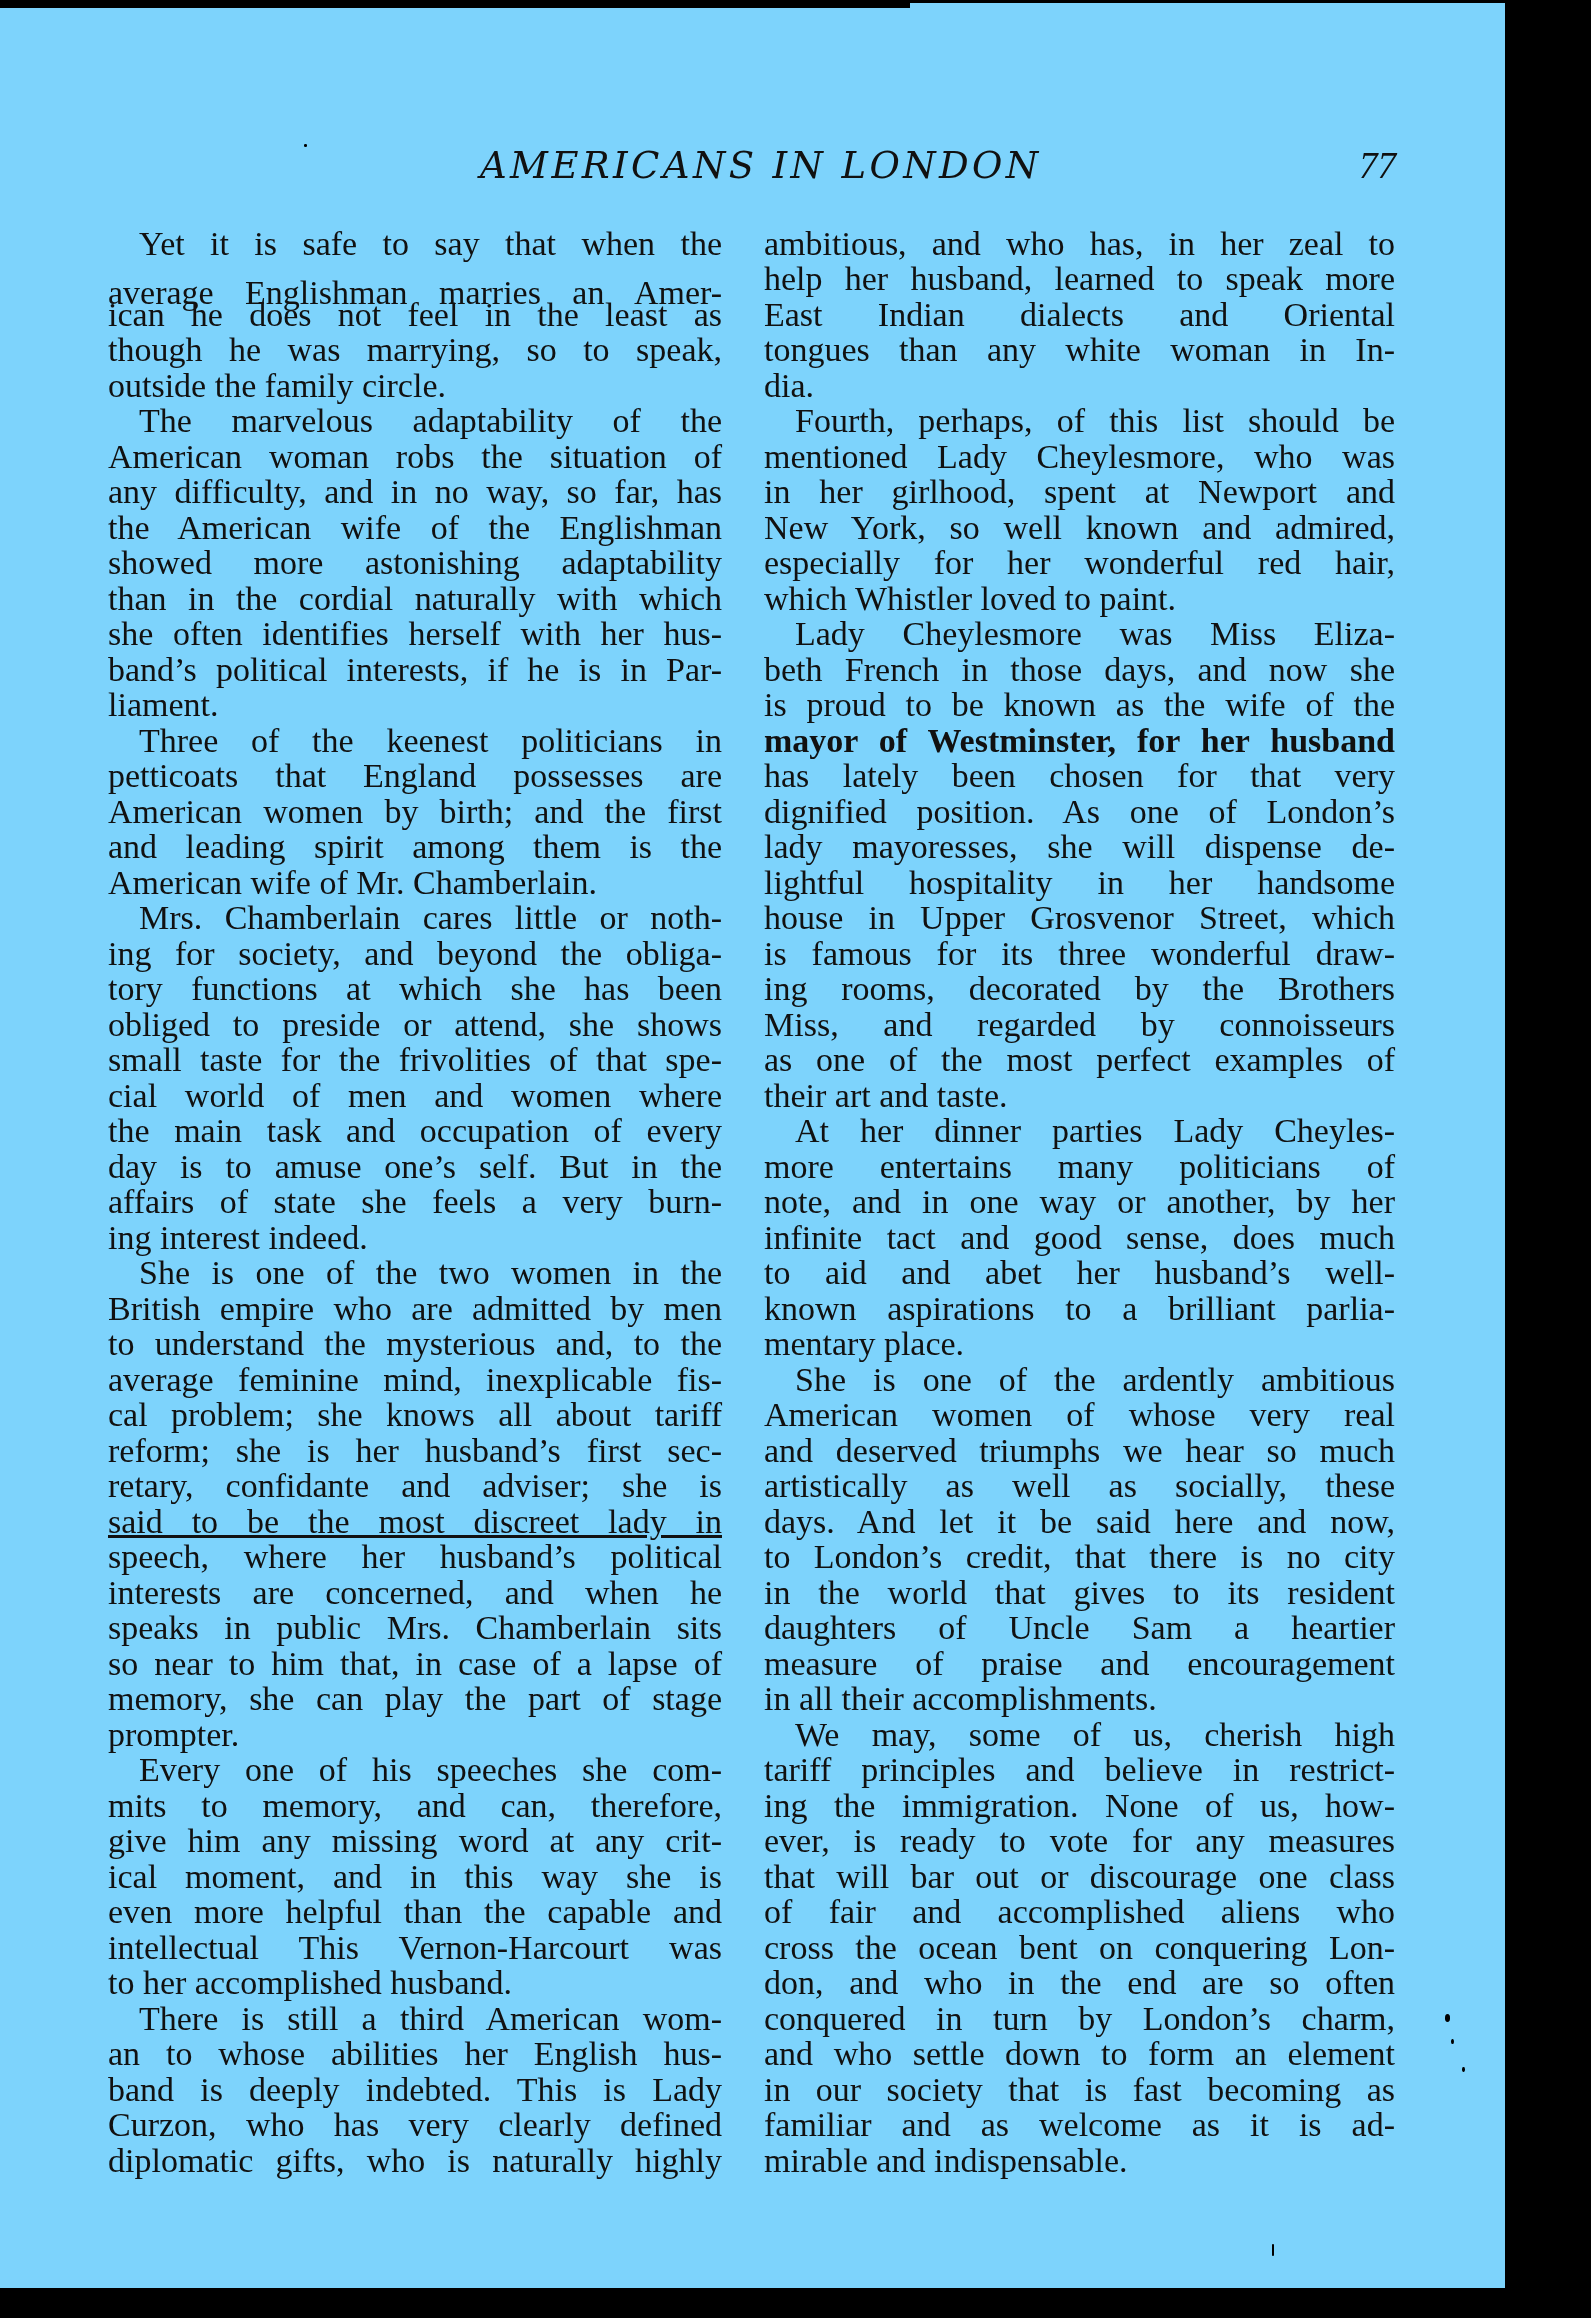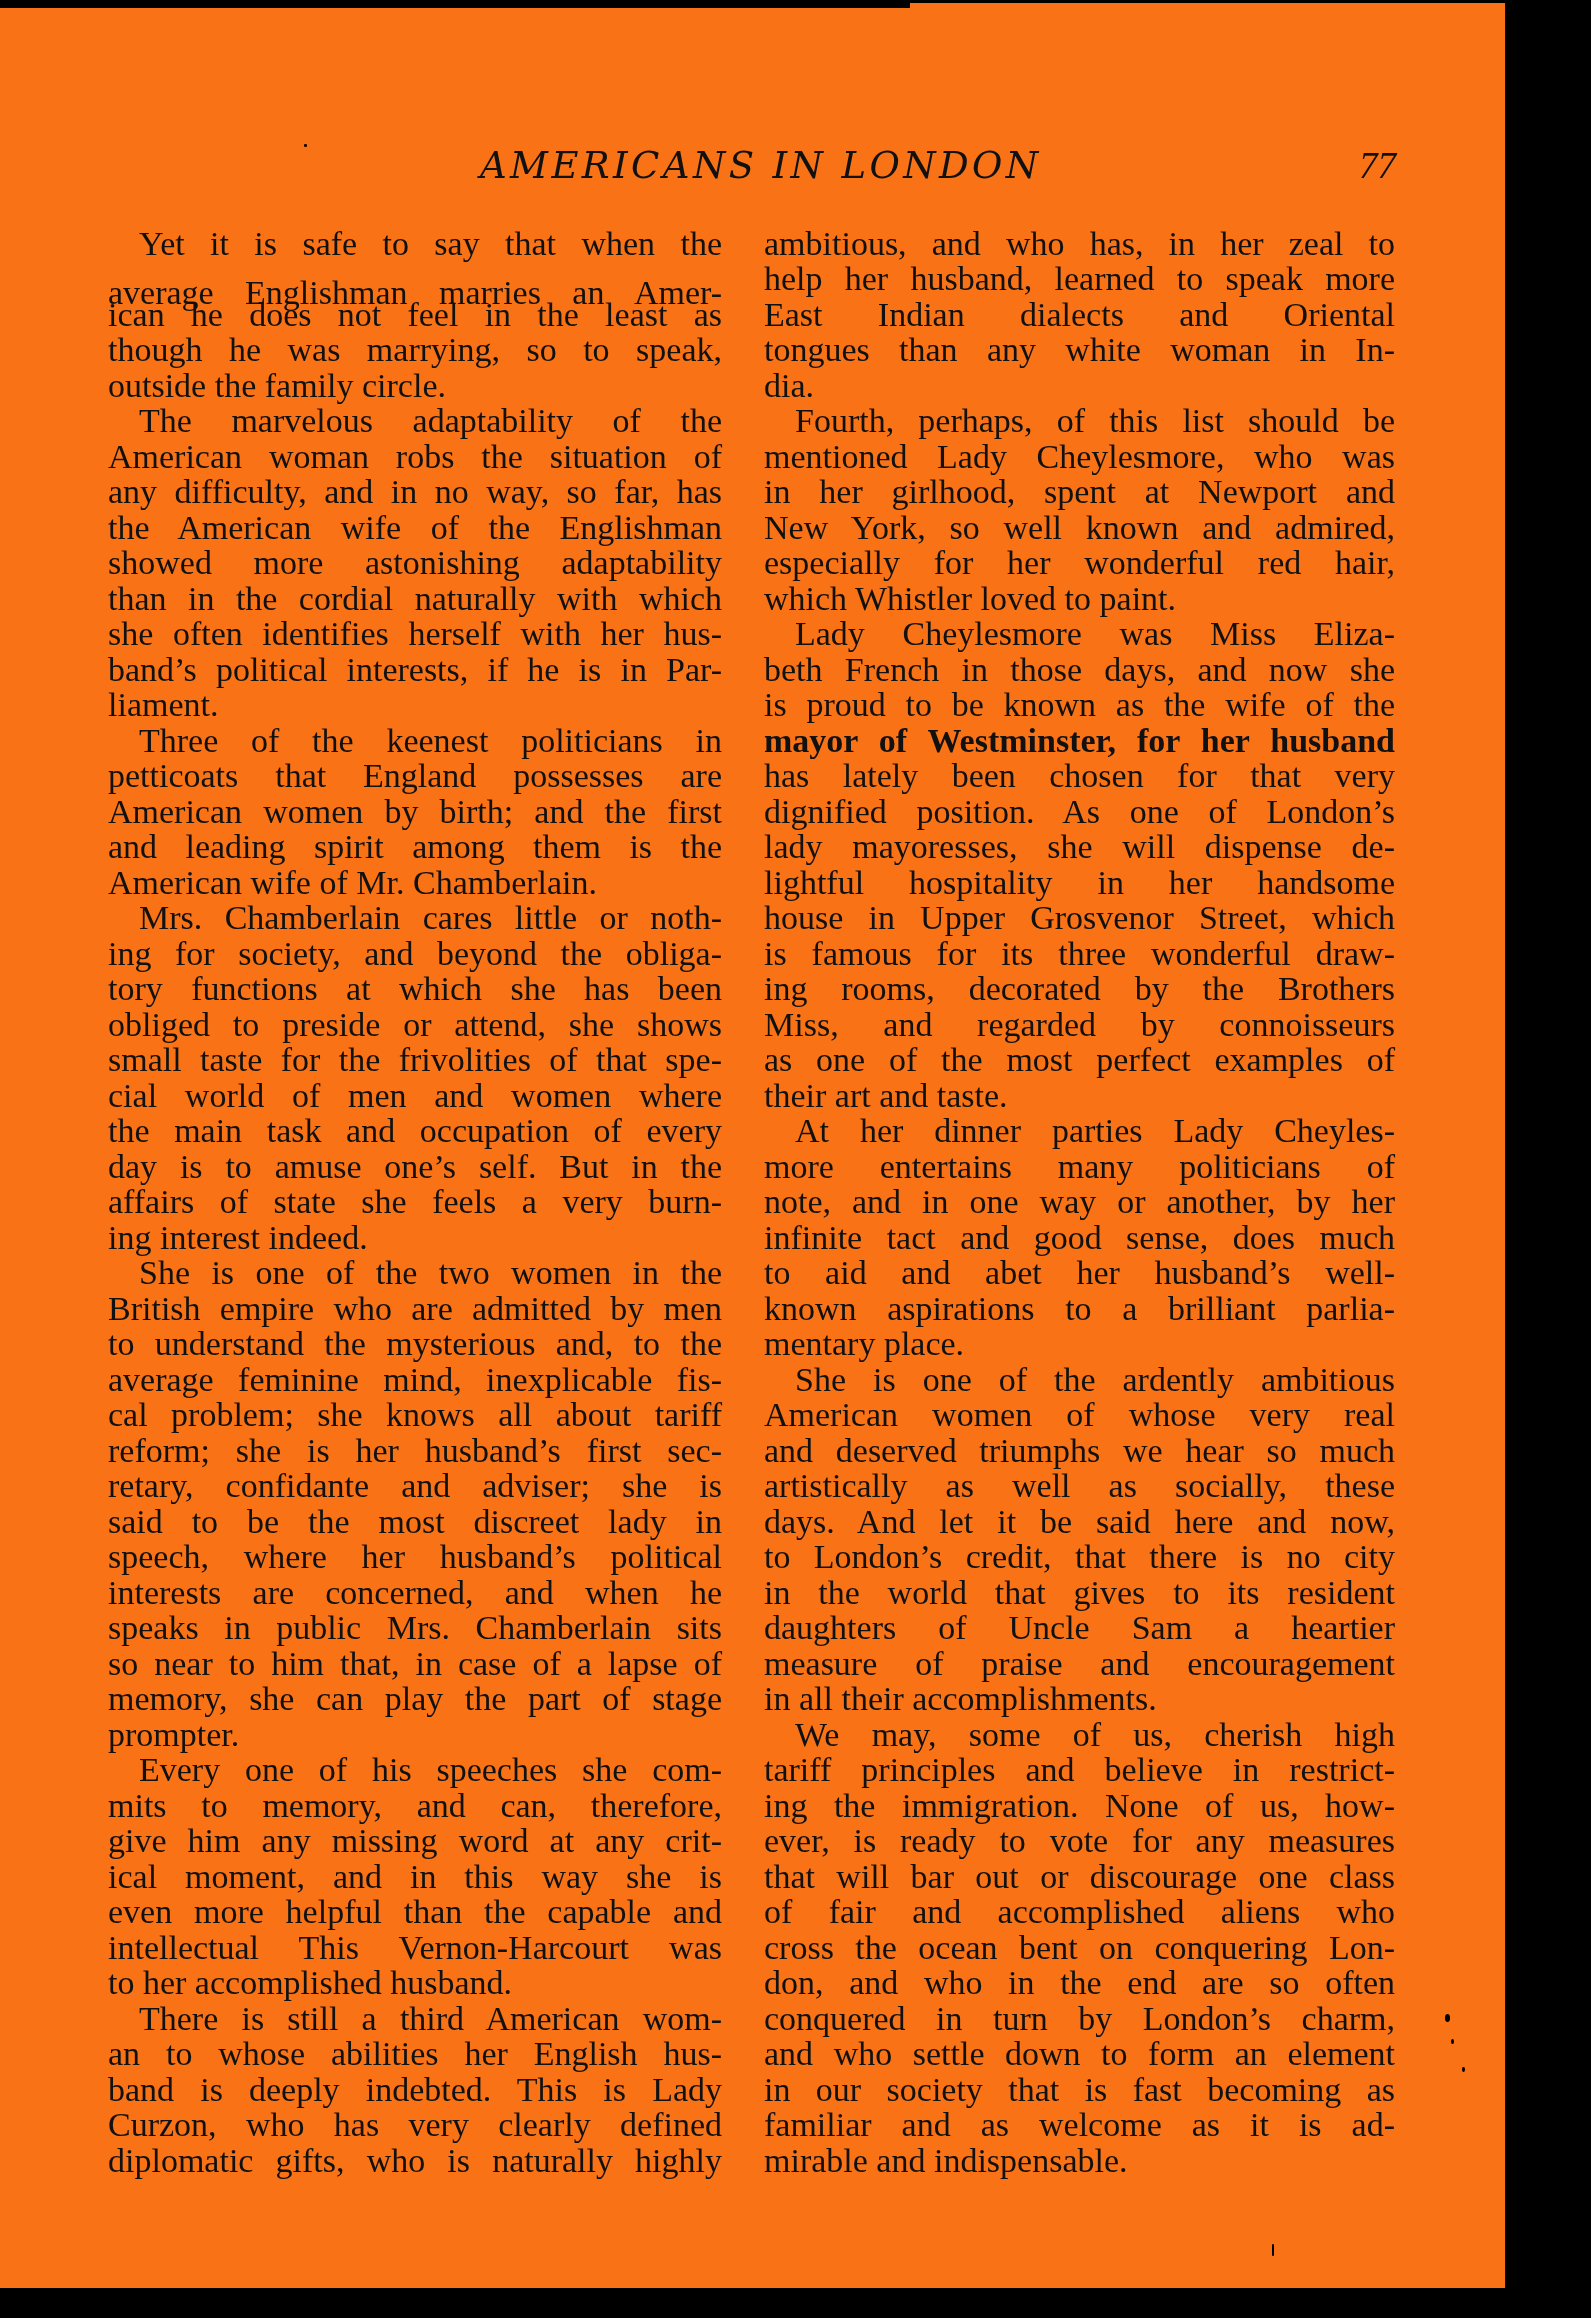--- a/index.html
+++ b/index.html
@@ -12,21 +12,21 @@
     height: 2319px;
     position: relative;
     overflow: hidden;
   }
   .page {
     position: absolute;
     left: 0;
     top: 3.4px;
     width: 1505px;
     height: 2285px;
-    background: #f97316;
+    background: #7dd3fc;
   }
   .top-strip {
     position: absolute;
     left: 0;
     top: 0;
     width: 910px;
     height: 4.3px;
     background: #000;
   }
   .running-head {
@@ -124,21 +124,21 @@
       <div class="line" style="top: 1146px; white-space: normal; overflow: visible;">day is to amuse one’s self.  But in the</div>
       <div class="line" style="top: 1181px; white-space: normal; overflow: visible;">affairs of state she feels a very burn-</div>
       <div class="line last" style="top: 1217px;">ing interest indeed.</div>
       <div class="line indent" style="top: 1252px; white-space: normal; overflow: visible;">She is one of the two women in the</div>
       <div class="line" style="top: 1288px; white-space: normal; overflow: visible;">British empire who are admitted by men</div>
       <div class="line" style="top: 1323px; white-space: normal; overflow: visible;">to understand the mysterious and, to the</div>
       <div class="line" style="top: 1359px; white-space: normal; overflow: visible;">average feminine mind, inexplicable fis-</div>
       <div class="line" style="top: 1394px; white-space: normal; overflow: visible;">cal problem; she knows all about tariff</div>
       <div class="line" style="top: 1430px; white-space: normal; overflow: visible;">reform; she is her husband’s first sec-</div>
       <div class="line" style="top: 1465px; white-space: normal; overflow: visible;">retary, confidante and adviser; she is</div>
-      <div class="line" style="top: 1501px; white-space: normal; overflow: visible;">said to be the most discreet lady in</div>
+      <div class="line" style="top: 1501px; white-space: normal; overflow: visible; text-decoration: underline;">said to be the most discreet lady in</div>
       <div class="line" style="top: 1536px; white-space: normal; overflow: visible;">speech, where her husband’s political</div>
       <div class="line" style="top: 1572px; white-space: normal; overflow: visible;">interests are concerned, and when he</div>
       <div class="line" style="top: 1607px; white-space: normal; overflow: visible;">speaks in public Mrs. Chamberlain sits</div>
       <div class="line" style="top: 1643px; white-space: normal; overflow: visible;">so near to him that, in case of a lapse of</div>
       <div class="line" style="top: 1678px; white-space: normal; overflow: visible;">memory, she can play the part of stage</div>
       <div class="line last" style="top: 1714px;">prompter.</div>
       <div class="line indent" style="top: 1749px; white-space: normal; overflow: visible;">Every one of his speeches she com-</div>
       <div class="line" style="top: 1785px; white-space: normal; overflow: visible;">mits to memory, and can, therefore,</div>
       <div class="line" style="top: 1820px; white-space: normal; overflow: visible;">give him any missing word at any crit-</div>
       <div class="line" style="top: 1856px; white-space: normal; overflow: visible;">ical moment, and in this way she is</div>

